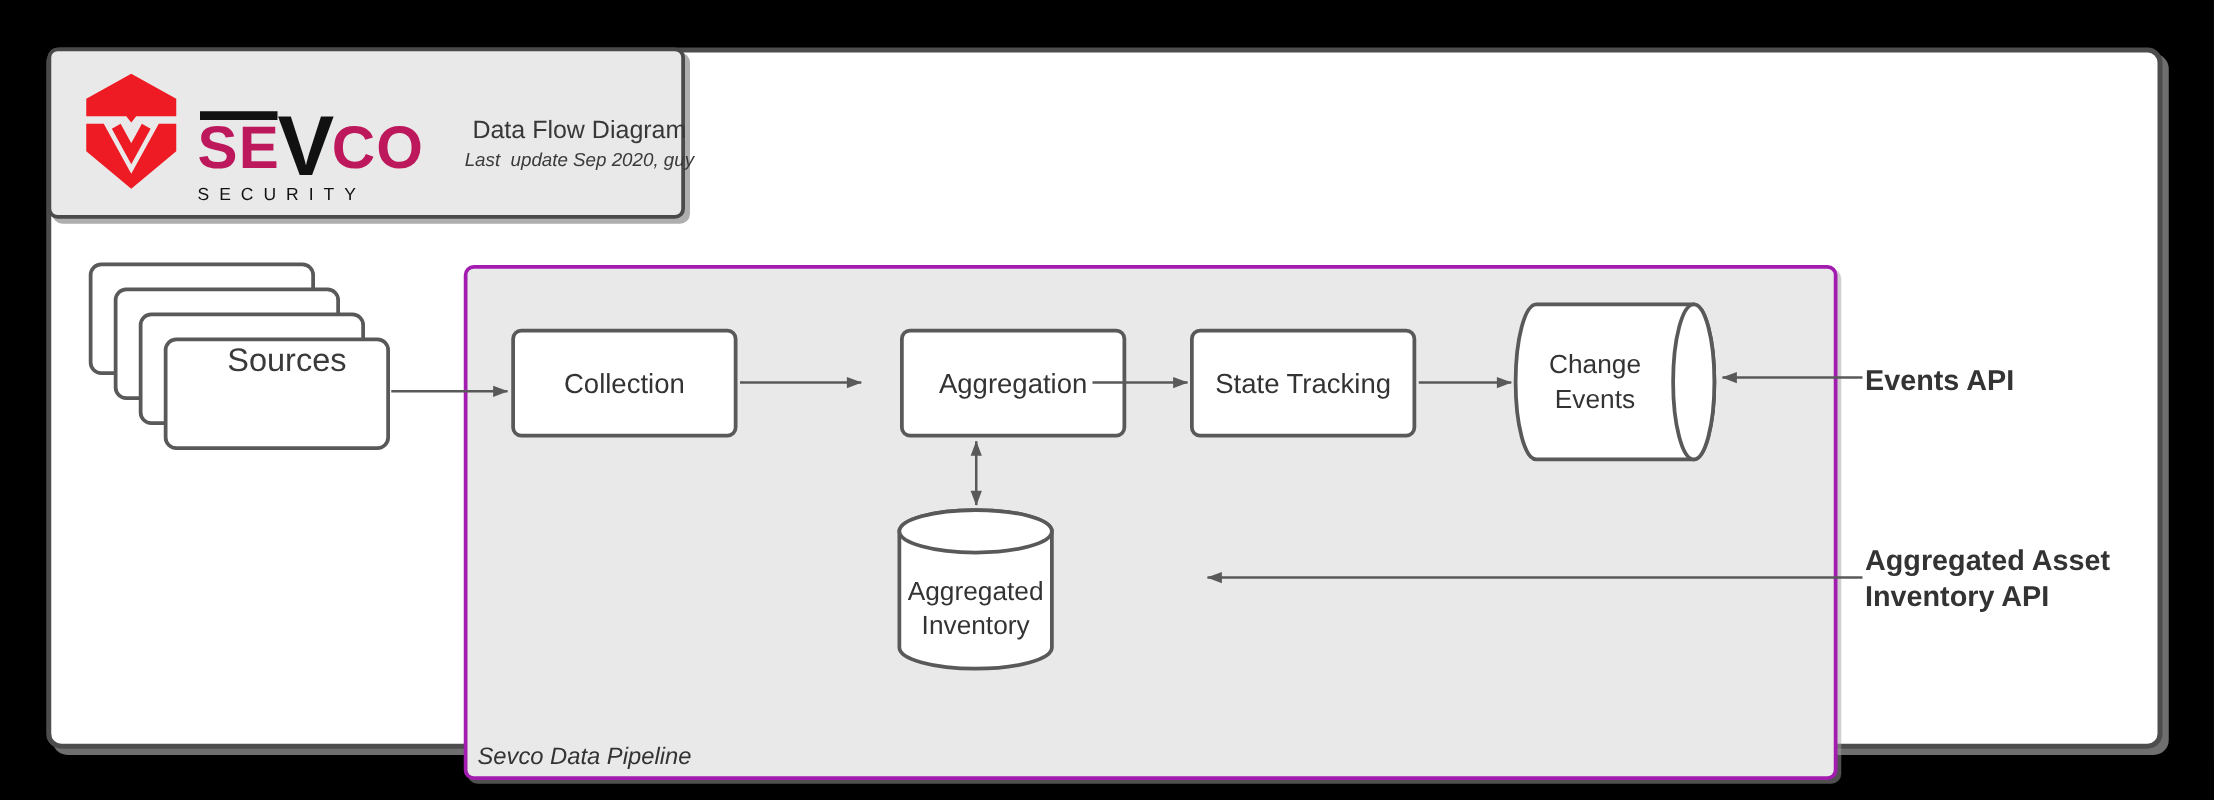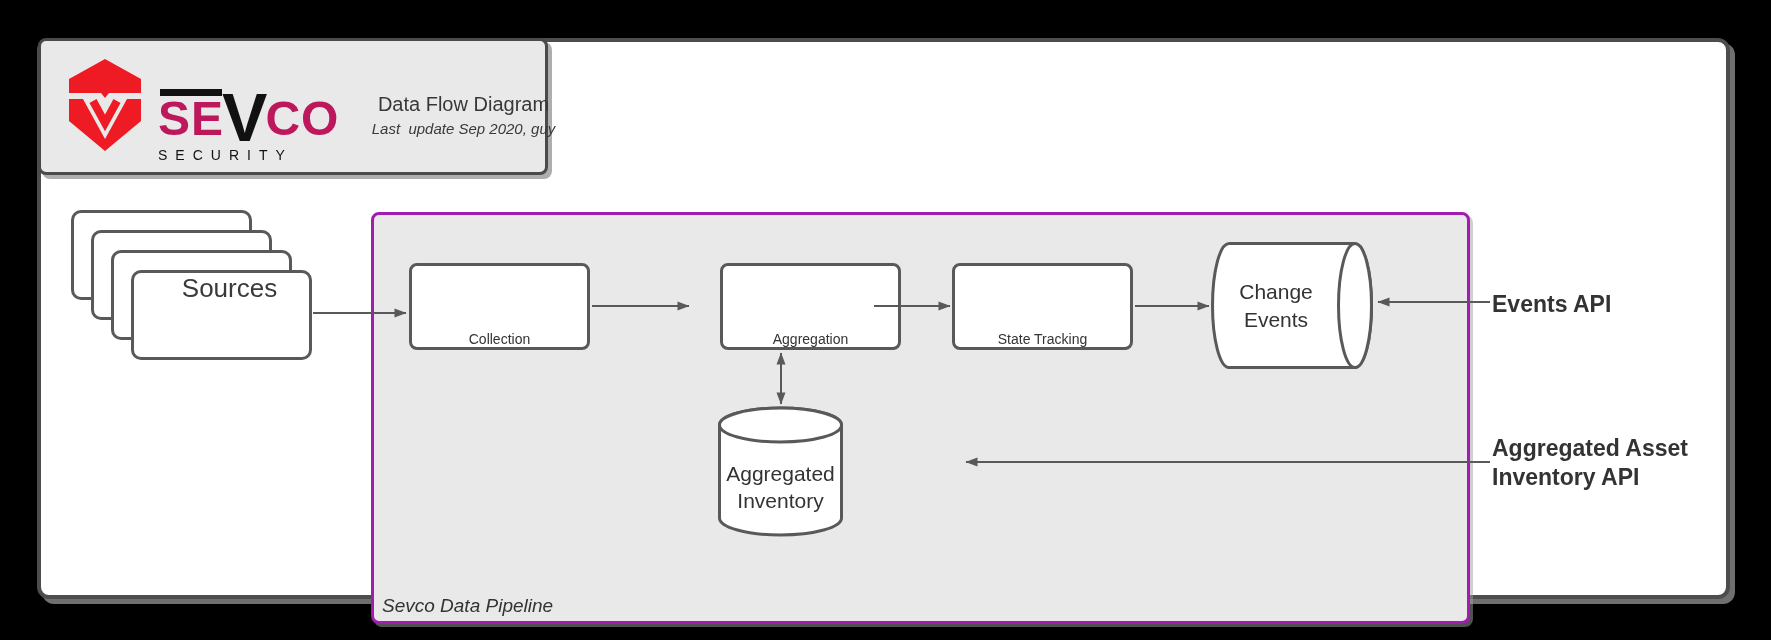--- a/index.html
+++ b/index.html
@@ -32,22 +32,22 @@
   .src-front{display:flex;align-items:flex-start;justify-content:center;font-size:26px;z-index:3;padding-left:16px;}
 
   
   .pipeline{position:absolute;left:371px;top:212px;width:1099px;height:412px;box-sizing:border-box;
             background:#e9e9e9;border:3px solid #a21caf;border-radius:8px;
             box-shadow:3px 3px 0 rgba(160,160,160,.5);z-index:2;}
   .pipeline-label{position:absolute;left:8px;bottom:4px;font-size:19px;font-style:italic;color:#333;}
 
   
   .node{position:absolute;width:181px;height:87px;box-sizing:border-box;background:#fff;
-        border:3px solid #595959;border-radius:8px;display:flex;align-items:flex-end;
-        justify-content:center;font-size:14px;color:#333;z-index:3;}
+        border:3px solid #595959;border-radius:8px;display:flex;align-items:center;
+        justify-content:center;font-size:22px;color:#333;z-index:3;}
 
   
   .cyl{position:absolute;z-index:3;}
   .cyl-label{position:absolute;display:flex;align-items:center;justify-content:center;
              text-align:center;font-size:21px;color:#333;line-height:1.3;z-index:4;}
 
   
   .api-label{position:absolute;width:244px;text-align:left;font-size:23px;font-weight:700;
              color:#333;line-height:1.25;z-index:3;}
 

